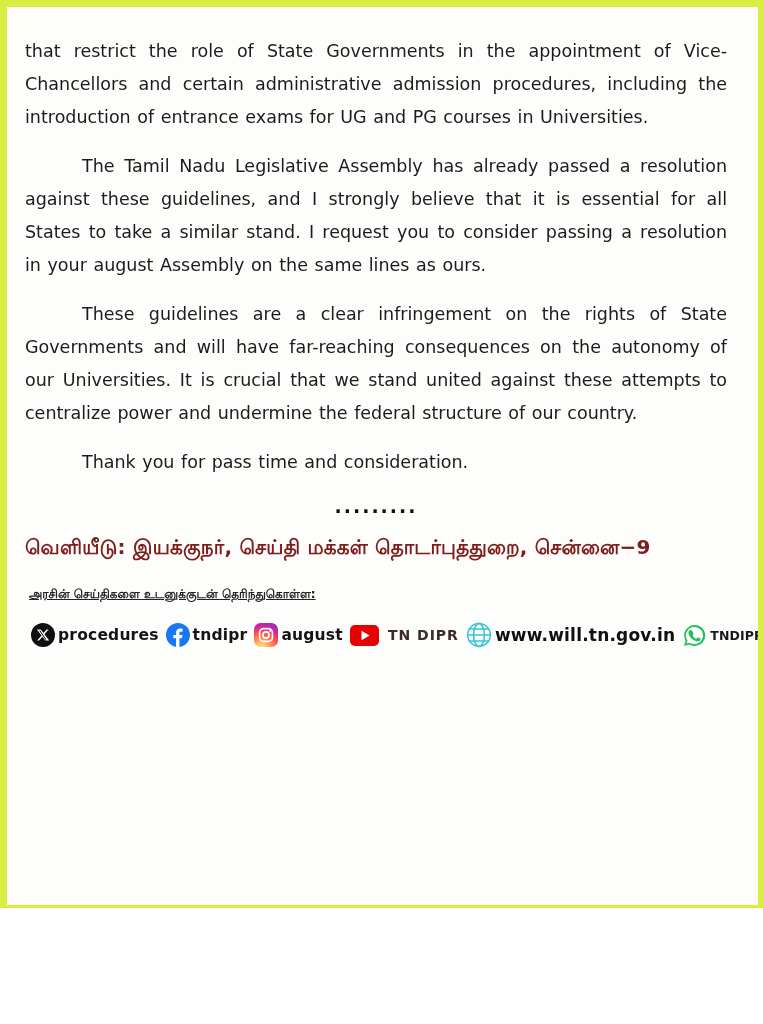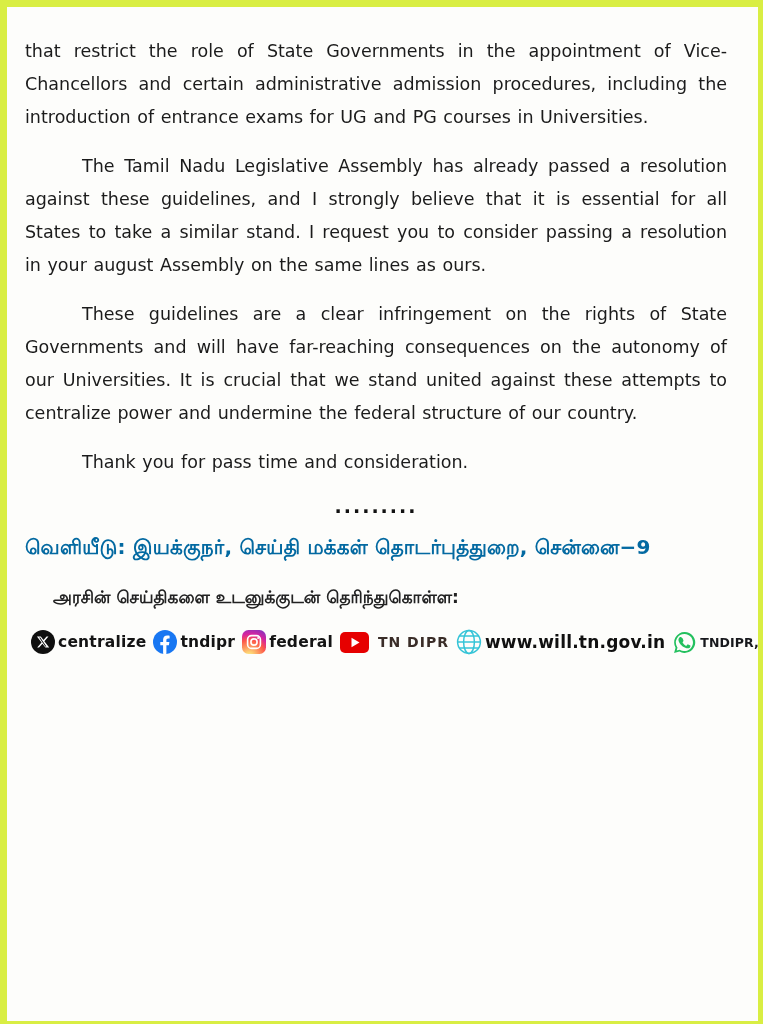--- a/index.html
+++ b/index.html
@@ -1,19 +1,19 @@
 <!DOCTYPE html>
 <html><head>
 <meta charset="utf-8">
 <style>
   * { margin:0; padding:0; box-sizing:border-box; }
   html,body { background:#ffffff; }
   .page {
     position:relative;
-    width:763px; height:1024px;
+    width:763px; height:908px;
     background:#fdfdfb;
     border-style:solid;
     border-color:#d9ee43;
     border-width:7px 5px 3px 7px;
     padding:28px 31px 0 18px;
     font-family:"DejaVu Sans","Liberation Sans",sans-serif;
     color:#1b1b1b;
     overflow:hidden;
   }
   .body-text p {
@@ -30,28 +30,29 @@
     font-weight:bold;
     font-size:19px;
     letter-spacing:2px;
     margin:14px 0 0 0;
     color:#111;
   }
   .issued-line {
     margin-top:18px;
     font-weight:bold;
     font-size:20px;
-    color:#0369a1;
+    color:#7f1d1d;
     letter-spacing:0.2px;
   }
   .follow-line {
-    margin:26px 0 0 28px;
+    margin:26px 0 0 4px;
     font-weight:600;
-    font-size:17px;
+    font-size:12px;
     color:#222;
+    text-decoration:underline;
   }
   .social-row {
     display:flex;
     align-items:center;
     margin:20px 0 0 6px;
     white-space:nowrap;
   }
   .sgroup { display:flex; align-items:center; margin-right:7px; cursor:pointer; }
   .sgroup .icon { display:flex; align-items:center; margin-right:3px; }
   .handle { font-weight:bold; font-size:15.5px; color:#141414; letter-spacing:0.2px; }
@@ -81,21 +82,21 @@
 
     <div class="sgroup">
       <span class="icon">
         <svg width="24" height="24" viewBox="0 0 24 24">
           <circle cx="12" cy="12" r="12" fill="#0f0f0f"></circle>
           <g transform="translate(5.2,5.2) scale(0.57)">
             <path fill="#ffffff" d="M18.244 2.25h3.308l-7.227 8.26 8.502 11.24H16.17l-5.214-6.817L4.99 21.75H1.68l7.73-8.835L1.254 2.25H8.08l4.713 6.231zM16.044 19.77h1.833L7.084 4.126H5.117z"></path>
           </g>
         </svg>
       </span>
-      <span class="handle">centralize</span>
+      <span class="handle">procedures</span>
     </div>
 
     <div class="sgroup">
       <span class="icon">
         <svg width="24" height="24" viewBox="0 0 24 24">
           <circle cx="12" cy="12" r="12" fill="#1877f2"></circle>
           <path fill="#ffffff" d="M15.9 15.2l.5-3.1h-3v-2c0-.9.4-1.7 1.8-1.7h1.4V5.7s-1.2-.2-2.4-.2c-2.5 0-4.1 1.5-4.1 4.2v2.4H7.3v3.1h2.8v8.6c.6.1 1.2.2 1.9.2.5 0 1-.1 1.4-.2v-8.6z"></path>
         </svg>
       </span>
       <span class="handle">tndipr</span>
@@ -112,21 +113,21 @@
               <stop offset="62%" stop-color="#d6249f"></stop>
               <stop offset="92%" stop-color="#5a3bd0"></stop>
             </radialGradient>
           </defs>
           <rect width="24" height="24" rx="6.5" fill="url(#igGrad)"></rect>
           <rect x="5.6" y="5.6" width="12.8" height="12.8" rx="4" fill="none" stroke="#ffffff" stroke-width="1.6"></rect>
           <circle cx="12" cy="12" r="3.1" fill="none" stroke="#ffffff" stroke-width="1.6"></circle>
           <circle cx="16.1" cy="7.9" r="1" fill="#ffffff"></circle>
         </svg>
       </span>
-      <span class="handle">federal</span>
+      <span class="handle">august</span>
     </div>
 
     <div class="sgroup">
       <span class="icon">
         <svg width="29" height="21" viewBox="0 0 29 21">
           <rect width="29" height="21" rx="5" fill="#e60000"></rect>
           <path d="M11.5 5.8l8 4.7-8 4.7z" fill="#ffffff"></path>
         </svg>
       </span>
       <span class="handle yt">TN DIPR</span>

